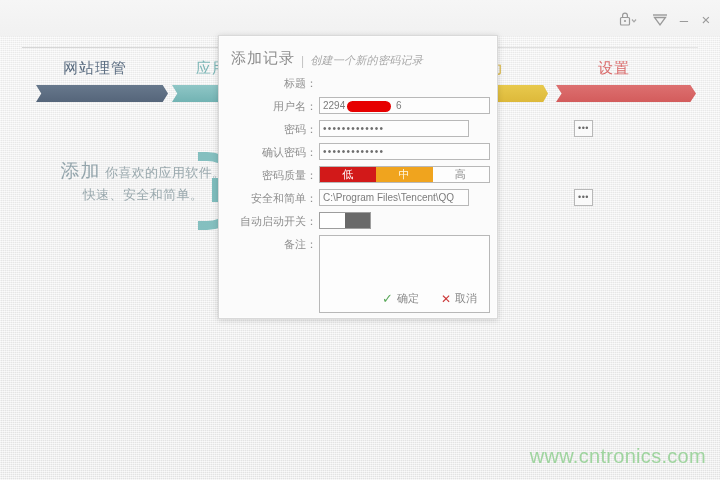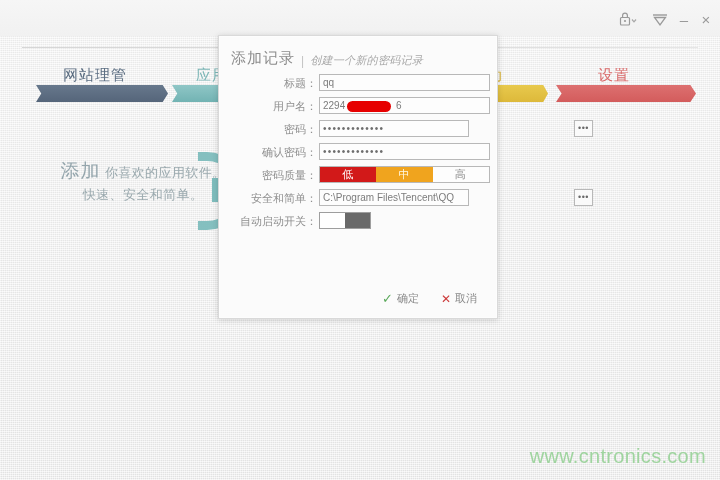--- a/index.html
+++ b/index.html
@@ -47,21 +47,21 @@
 
   
   #ribbon {
     position: absolute; left: 0; top: 58px; width: 720px; height: 48px;
   }
   .ribseg {
     position: absolute; top: 27px; height: 17px;
   }
   .ribseg .body { position: absolute; inset: 0; }
   .riblabel {
-    position: absolute; top: 8px;
+    position: absolute; top: 1px;
     font-size: 15px; white-space: nowrap; letter-spacing: 1px; font-family: Liberation Serif, serif;
   }
 
   
   #seg1 { left: 36px; width: 132px; }
   #seg1 .body {
     background: linear-gradient(180deg, #67788c 0%, #55657a 100%);
     clip-path: polygon(0 0, 96% 0, 100% 50%, 96% 100%, 0 100%, 4% 50%);
   }
   #lbl1 { left: 63px; color: #5c6e82; }
@@ -279,23 +279,20 @@
     <div id="dlg-title">
       <span id="dlg-title-main">添加记录</span>
       <span id="dlg-title-sep">|</span>
       <span id="dlg-title-sub">创建一个新的密码记录</span>
     </div>
 
     <div id="form">
 
       <div class="row">
         <span class="rlabel">标题：</span>
-        <div class="rfield">
-          <div class="tinput">qq</div>
-        </div>
       </div>
 
       <div class="row">
         <span class="rlabel">用户名：</span>
         <div class="rfield">
           <div class="tinput" id="uname-wrap">
             <span>2294</span>
             <span id="uname-redact"></span>
             <span style="margin-left:48px">6</span>
           </div>
@@ -339,20 +336,24 @@
       <div class="row">
         <span class="rlabel">自动启动开关：</span>
         <div class="rfield">
           <div id="toggle">
             <div class="on"></div>
             <div class="off"></div>
           </div>
         </div>
       </div>
 
+      <div class="row" id="note-row">
+        <span class="rlabel">备注：</span>
+        <div id="note-box"></div>
+      </div>
 
     </div>
 
     <div id="dlg-actions">
       <div class="abtn" id="btn-ok">
         <span class="gl">✓</span>
         <span>确定</span>
       </div>
       <div class="abtn" id="btn-cancel">
         <span class="gl">✕</span>

